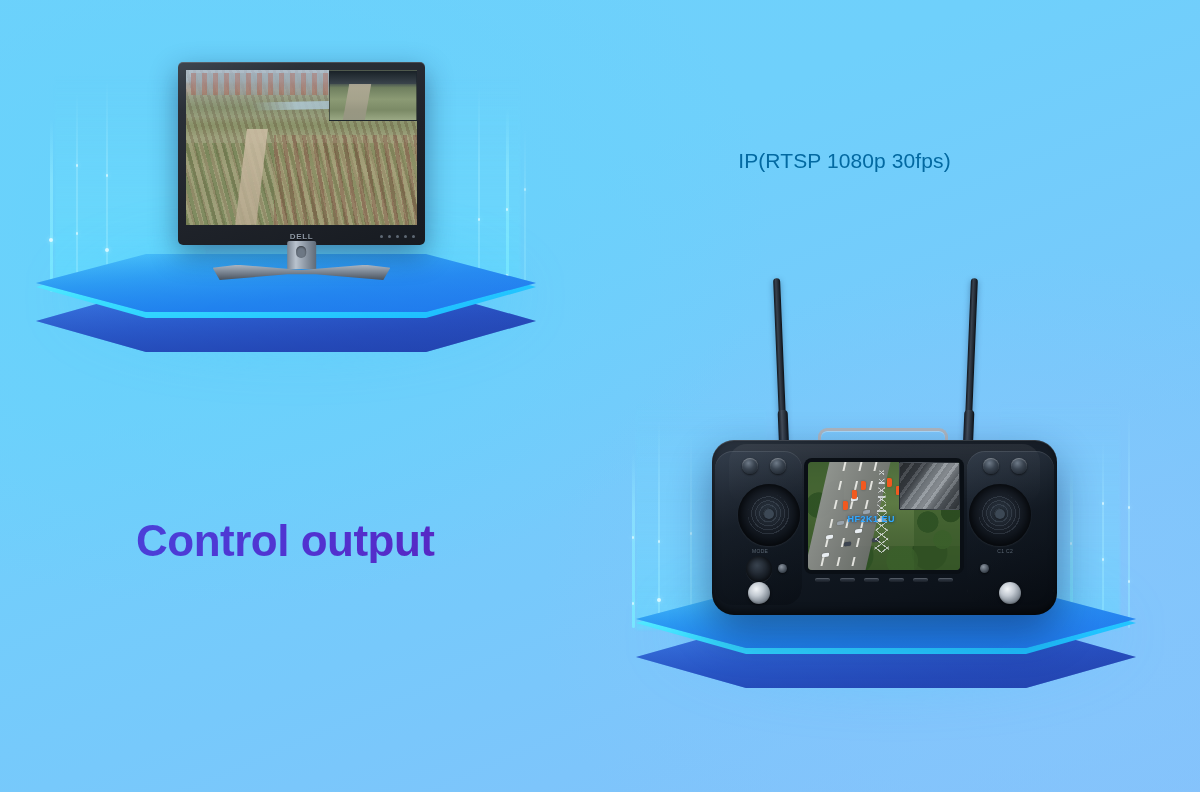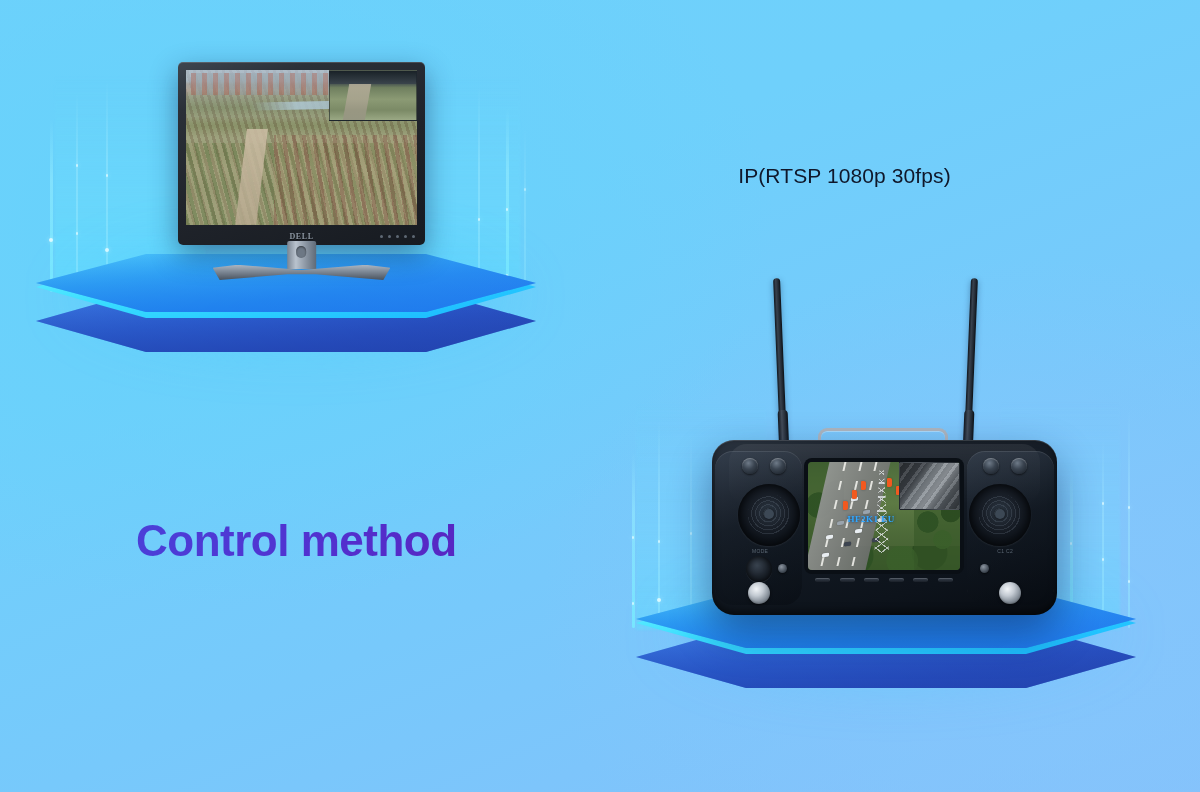--- a/index.html
+++ b/index.html
@@ -119,21 +119,21 @@
     clip-path:polygon(42% 0%, 58% 0%, 82% 100%, 18% 100%); }
   .tower-arm { position:absolute; left:30%; width:40%; height:2px; background:rgba(220,224,228,.8); }
   .veg { position:absolute; background:
       radial-gradient(circle at 30% 40%, rgba(45,80,35,.9) 0 18%, rgba(0,0,0,0) 19%),
       radial-gradient(circle at 62% 62%, rgba(58,95,42,.85) 0 16%, rgba(0,0,0,0) 17%),
       radial-gradient(circle at 80% 28%, rgba(40,72,30,.85) 0 14%, rgba(0,0,0,0) 15%);
       background-color:rgba(52,86,38,.55); }
   .flag { position:absolute; width:5px; height:9px; background:#f2591f; border-radius:1px 2px 2px 1px;
     box-shadow:0 0 2px rgba(0,0,0,.3); }
   .osd-text { position:absolute; left:26%; top:48%; font-size:9px; font-weight:bold; letter-spacing:.5px;
-    color:#2fa8ff; text-shadow:0 0 3px rgba(0,40,90,.9); font-family:Liberation Serif, serif; }
+    color:#2fa8ff; text-shadow:0 0 3px rgba(0,40,90,.9); font-family:Liberation Sans, sans-serif; }
   .pip { position:absolute; overflow:hidden; border:1px solid rgba(20,25,32,.55); }
   .pip-farm { background:linear-gradient(to bottom, #253038 0%, #38424a 22%, #6f7f5f 34%, #8b9a74 58%, #7b8a66 80%, #9aa884 100%); }
   .pip-farm::after { content:""; position:absolute; left:18%; top:26%; width:26%; height:74%;
     background:linear-gradient(to bottom, rgba(190,180,160,.8), rgba(150,145,130,.75)); transform:skewX(-10deg); }
   .pip-rock { background:linear-gradient(126deg, #2b2f33 0%, #3c4147 26%, #7e858b 42%, #9aa0a6 58%, #545a60 78%, #31363b 100%); }
   .pip-rock::after { content:""; position:absolute; inset:0;
     background:repeating-linear-gradient(126deg, rgba(255,255,255,.10) 0 3px, rgba(0,0,0,.14) 3px 9px); }
 
   
   .remote { position:absolute; }
@@ -181,21 +181,21 @@
   .fnrow i { display:block; width:15px; height:4px; border-radius:2px;
     background:linear-gradient(to bottom,#39424e,#1a2028); box-shadow:inset 0 1px 0 rgba(255,255,255,.14); }
   .rc-label { position:absolute; font-size:5px; color:rgba(150,165,180,.55); letter-spacing:.3px; }
 
   
   .caption { position:absolute; }
   .caption h2 { font-size:44px; font-weight:bold; letter-spacing:-.5px; line-height:1;
     background:linear-gradient(100deg,#4b3fd8 0%, #5231cf 45%, #5b1fb8 100%);
     -webkit-background-clip:text; background-clip:text; color:transparent;
     -webkit-text-fill-color:transparent; }
-  .caption p { margin-top:21px; font-size:21px; color:#0f172a; letter-spacing:.1px; }
+  .caption p { margin-top:6px; font-size:21px; color:#0369a1; letter-spacing:.1px; }
 </style>
 </head>
 <body>
 
 <div class="stage">
 
   <div class="wallglow" style="left:55px; top:75px; width:150px; height:215px; filter:blur(1px);"></div>
   <div class="wallglow" style="left:400px; top:75px; width:120px; height:215px; filter:blur(1px); opacity:.8;"></div>
 
   <div class="beam wide" style="left:50px; top:120px; height:172px;">
@@ -224,21 +224,21 @@
   <div class="plat-halo" style="left:60px; top:236px; width:470px; height:120px;"></div>
 
   <div class="platform" style="left:36px; top:250px; width:500px; height:100px;">
     <div class="plat-layer plat-bottom" style="top:40px; height:62px;"></div>
     <div class="plat-layer plat-bottom-face" style="top:40px; height:62px;"></div>
     <div class="plat-layer plat-top-glow" style="top:6px; height:62px;"></div>
     <div class="plat-layer plat-top" style="top:4px; height:58px;"></div>
     <div class="plat-layer plat-top-face" style="top:4px; height:58px;"></div>
   </div>
 
-  <div class="monitor" style="left:178px; top:62px; width:247px; height:218px;font-family:Liberation Serif, serif;">
+  <div class="monitor" style="left:178px; top:62px; width:247px; height:218px;">
     <div class="mon-bezel">
       <div class="mon-screen">
         <div class="aerial-farm"></div>
         <div class="farm-haze"></div>
         <div class="farm-town"></div>
         <div class="farm-river"></div>
         <div class="farm-rows"></div>
         <div class="farm-rows2"></div>
         <div class="farm-road"></div>
         <div class="pip pip-farm" style="right:0; top:0; width:38%; height:33%;">
@@ -370,16 +370,16 @@
       <i></i>
       <i></i>
     </div>
   </div>
 
   <div class="caption" style="left:672px; top:143px; text-align:center; width:345px;">
     <p>IP(RTSP 1080p 30fps)</p>
   </div>
 
   <div class="caption" style="left:136px; top:519px; width:420px;">
-    <h2>Control method</h2>
+    <h2>Control output</h2>
   </div>
 
 </div>
 
 </body></html>

